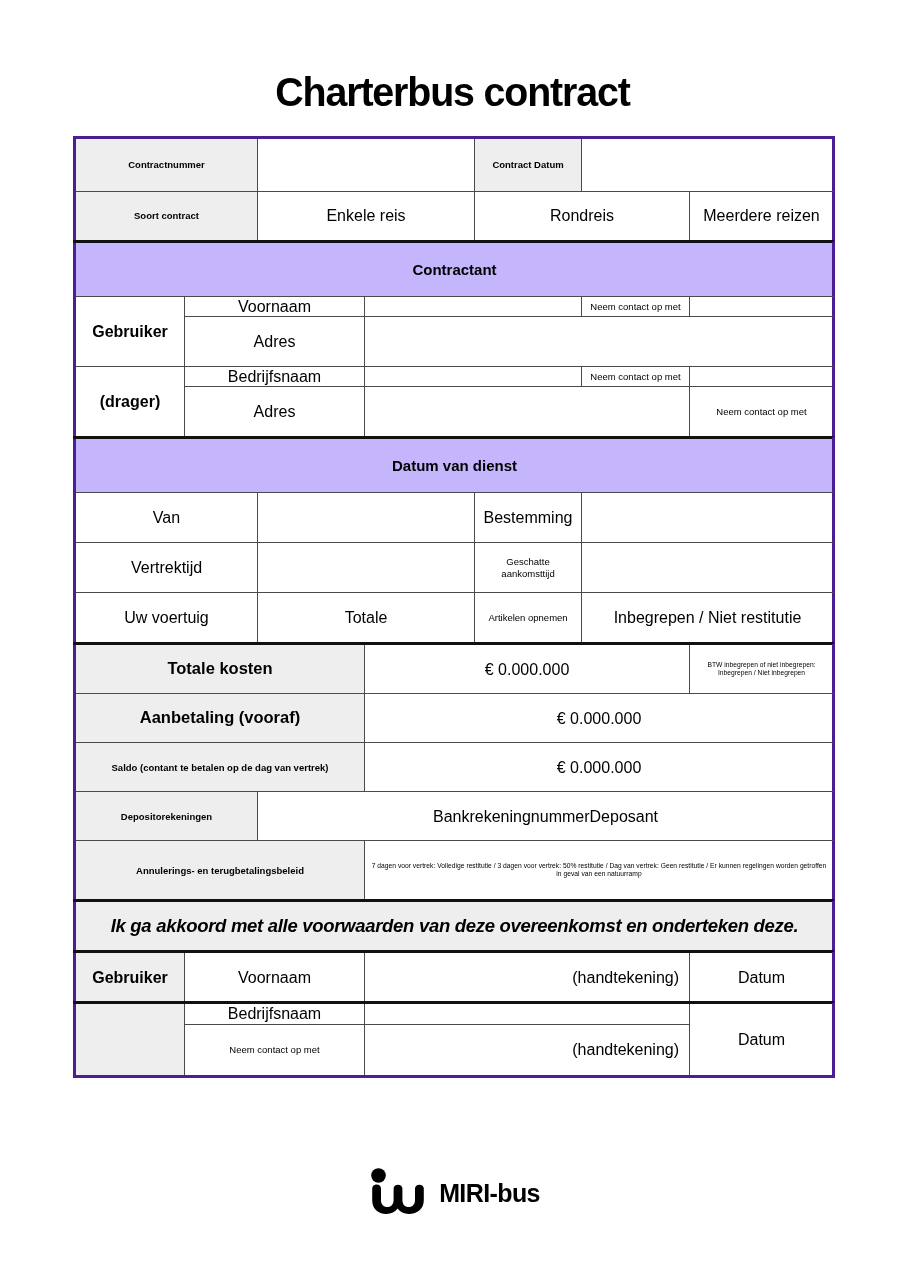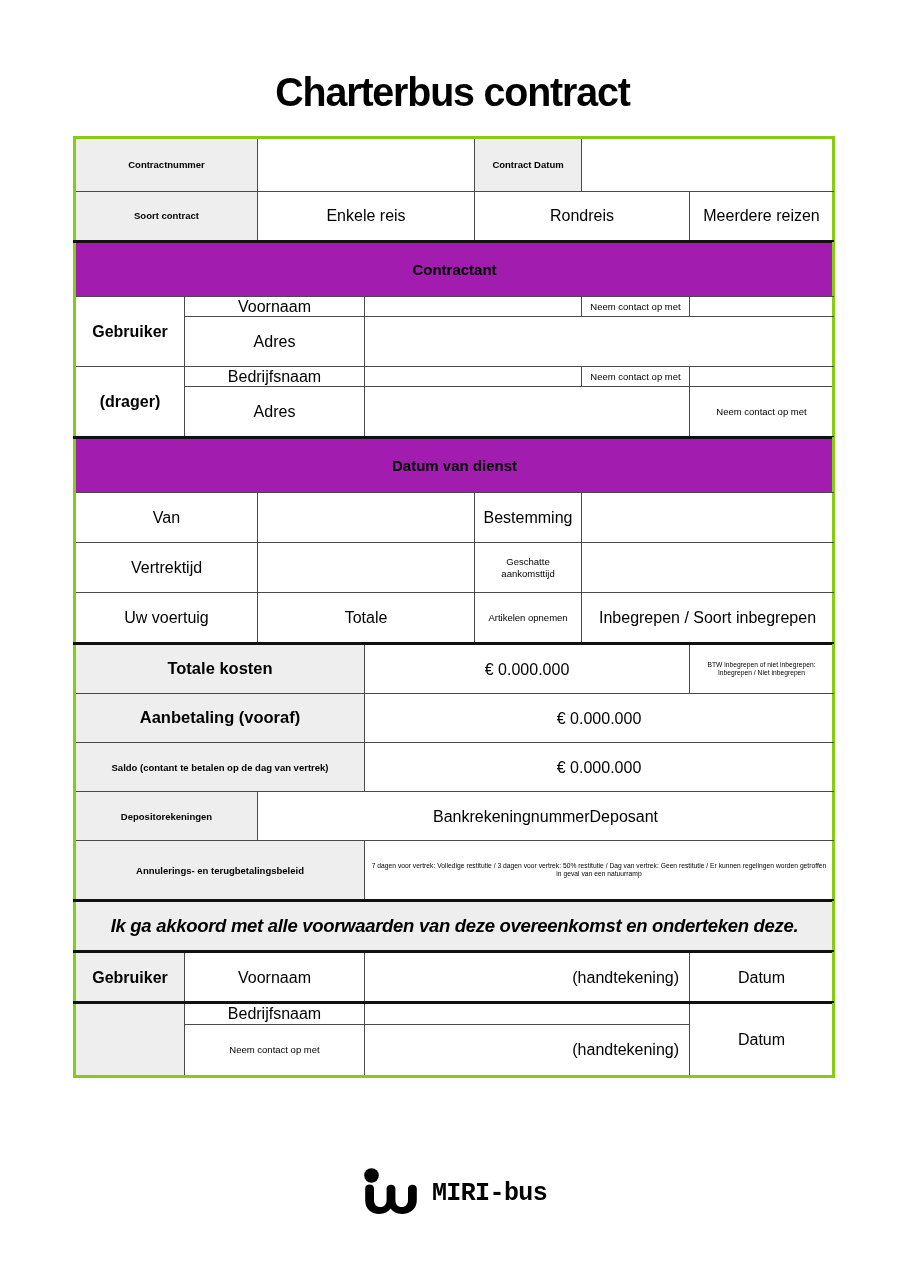--- a/index.html
+++ b/index.html
@@ -40,41 +40,41 @@
   }
 
   
   .contract-table {
     position: absolute;
     left: 73px;
     top: 136px;
     width: 759px;
     border-collapse: collapse;
     table-layout: fixed;
-    border: 3px solid #84cc16;
+    border: 3px solid #4c1d95;
   }
   .contract-table td {
     border: 1px solid #4a4a4a;
     padding: 0 6px;
     font-size: 16px;
     font-weight: 400;
     text-align: center;
     vertical-align: middle;
     background: #ffffff;
     line-height: 1.2;
   }
   
   .thick-top > td { border-top: 3px solid #111 !important; }
 
   td.shade { background: #eeeeee; }
   td.lbl-b { font-weight: 700; }
   td.tiny  { font-size: 9.5px; font-weight: 400; text-align: center; }
   td.tiny-b{ font-size: 9.5px; font-weight: 700; }
   td.xtiny { font-size: 6.7px; font-weight: 400; letter-spacing: 0.02px; }
-  td.sect  { font-size: 15px; font-weight: 700; background: #a21caf; }
+  td.sect  { font-size: 15px; font-weight: 700; background: #c4b5fd; }
   td.big-b { font-size: 16.5px; font-weight: 700; }
   td.money { font-size: 16px; font-weight: 400; }
   td.agree { font-size: 18.5px; font-weight: 700; background: #eeeeee;
              letter-spacing: -0.3px; font-style: italic; }
   td.rt    { text-align: right; padding-right: 10px; }
 
   
   .footer {
     position: absolute;
     left: 0;
@@ -83,21 +83,20 @@
     display: flex;
     align-items: center;
     justify-content: center;
     gap: 14px;
   }
   .logo-mark { display: block; }
   .logo-text {
     font-size: 25px;
     font-weight: 700;
     letter-spacing: -0.6px;
-    font-family: Liberation Mono, monospace;
   }
 </style>
 </head>
 <body>
 
 <div class="page">
 
   <h1 class="doc-title">Charterbus contract</h1>
 
   <table class="contract-table">
@@ -173,21 +172,21 @@
         <td colspan="2" style="height:49px">Vertrektijd</td>
         <td colspan="2"></td>
         <td class="tiny">Geschatte aankomsttijd</td>
         <td colspan="2"></td>
       </tr>
 
       <tr>
         <td colspan="2" style="height:49px">Uw voertuig</td>
         <td colspan="2">Totale</td>
         <td class="tiny">Artikelen opnemen</td>
-        <td colspan="2">Inbegrepen / Soort inbegrepen</td>
+        <td colspan="2">Inbegrepen / Niet restitutie</td>
       </tr>
 
       <tr class="thick-top">
         <td class="shade big-b" colspan="3" style="height:48px">Totale kosten</td>
         <td class="money" colspan="3">€ 0.000.000</td>
         <td class="xtiny">BTW inbegrepen of niet inbegrepen: Inbegrepen / Niet inbegrepen</td>
       </tr>
 
       <tr>
         <td class="shade big-b" colspan="3" style="height:48px">Aanbetaling (vooraf)</td>

